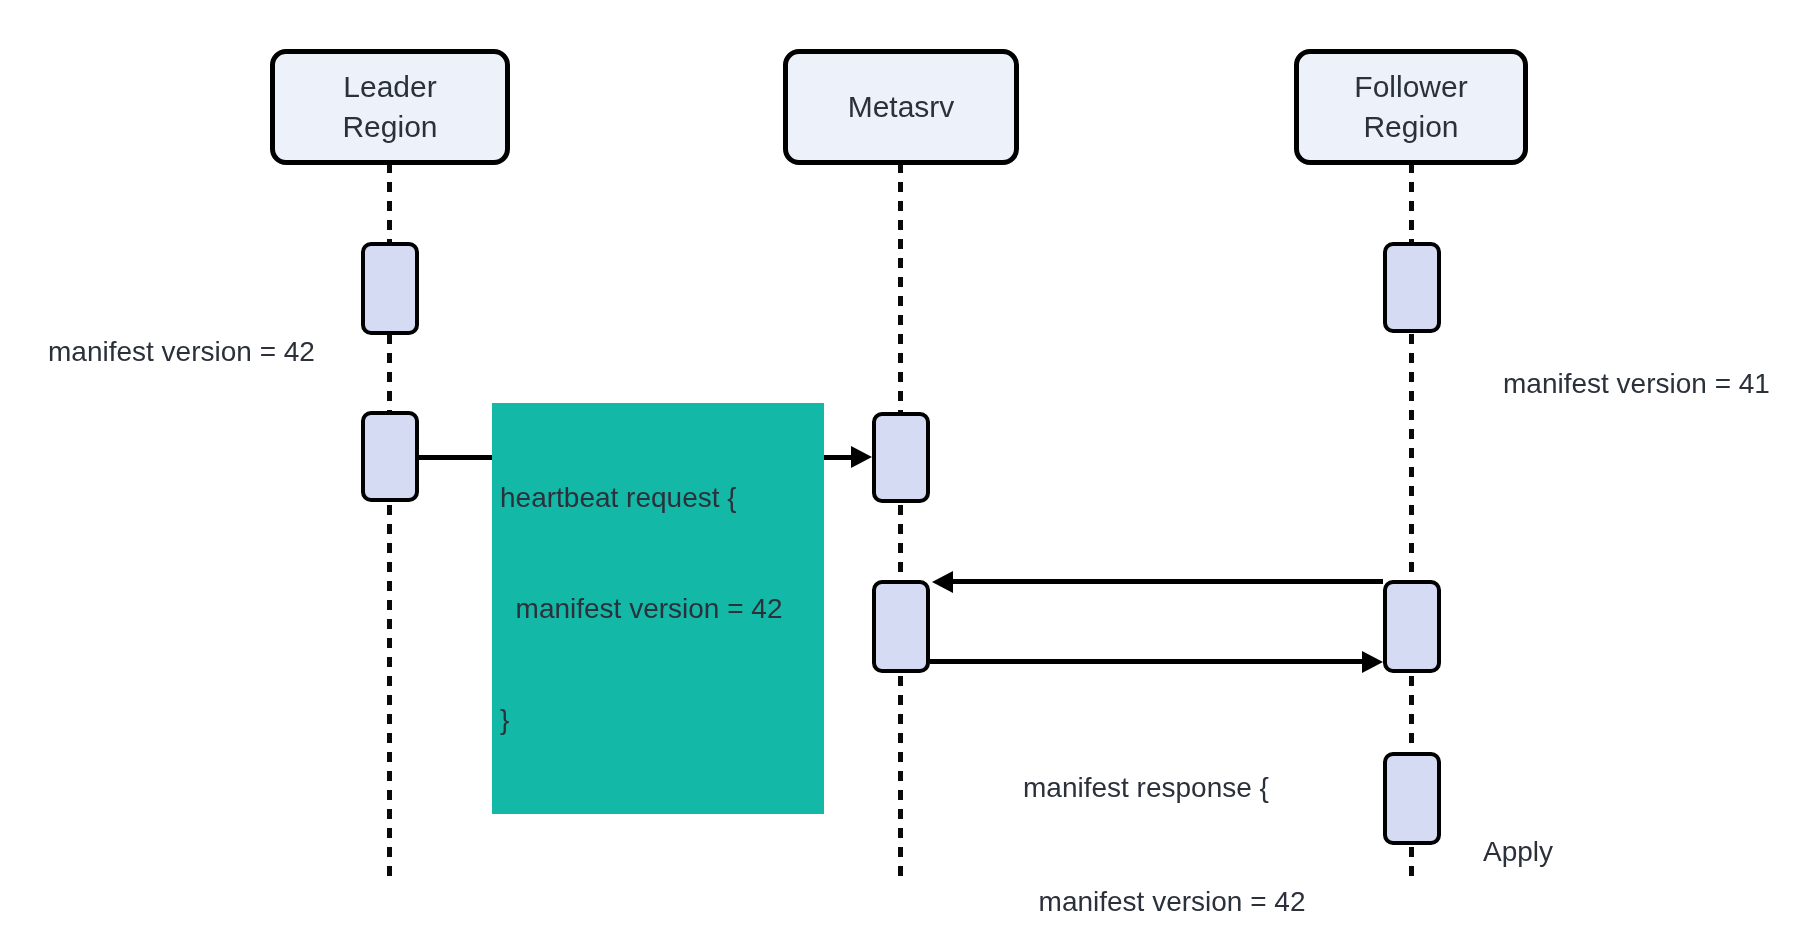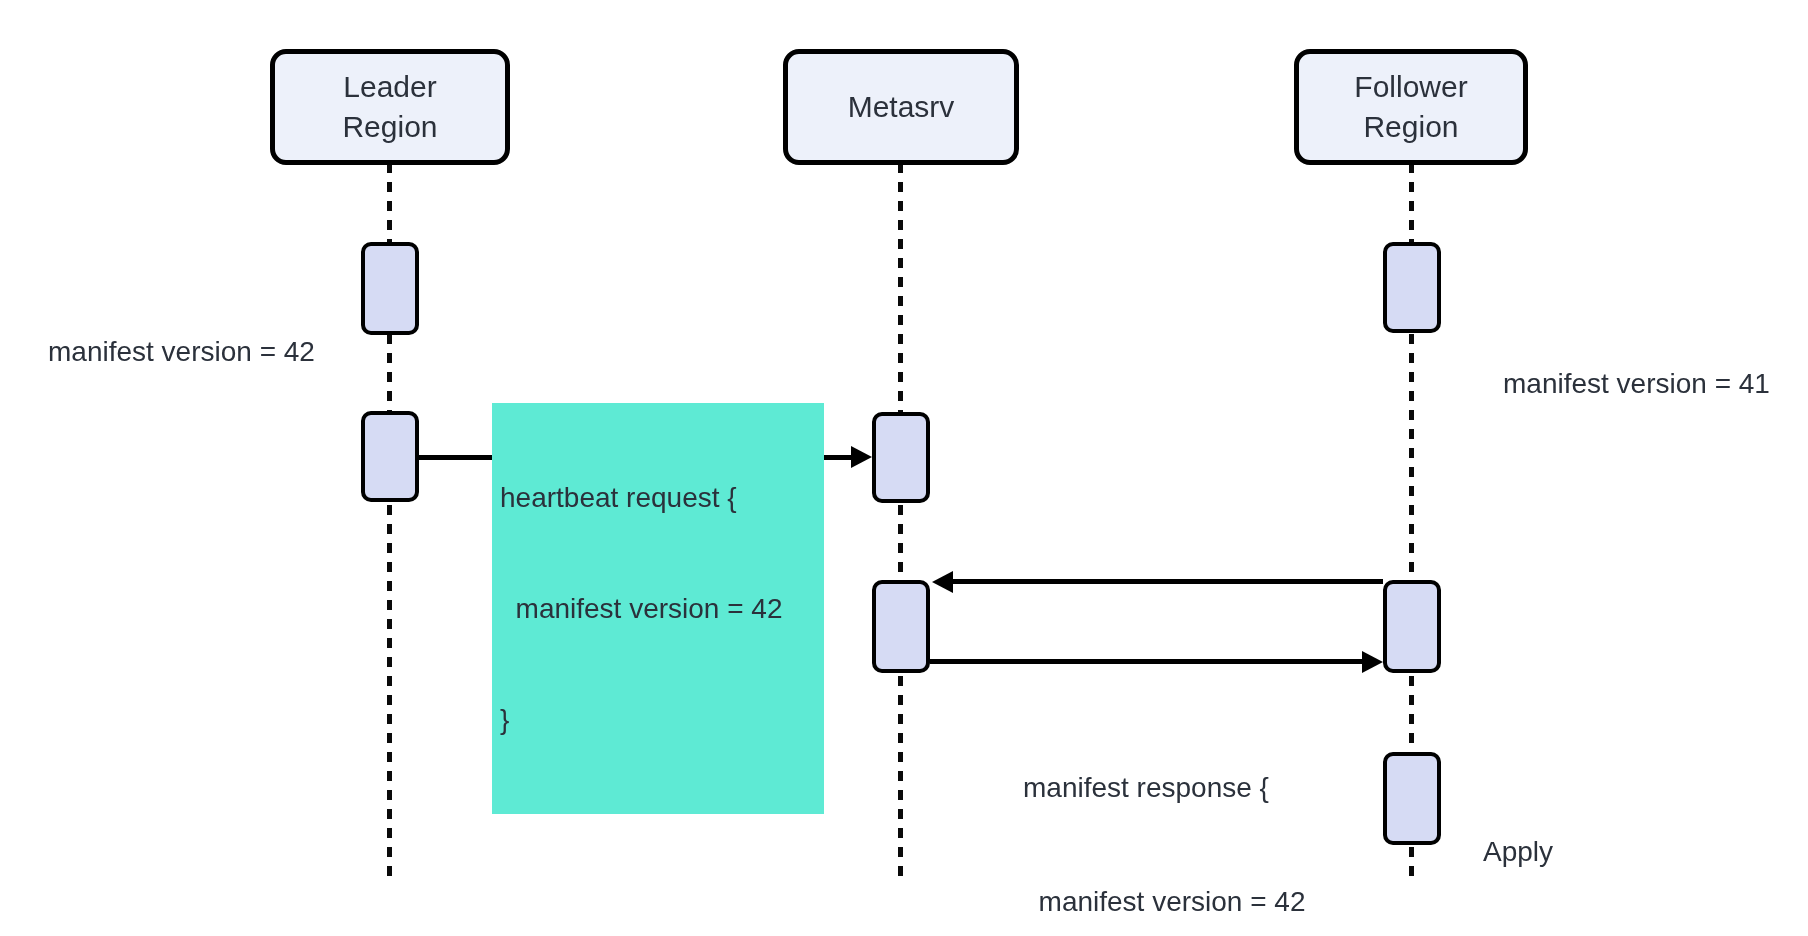--- a/index.html
+++ b/index.html
@@ -75,21 +75,21 @@
   
   .label {
     position: absolute;
     font-size: 28px;
     white-space: pre;
   }
   .label span { display: block; }
   .msg1-label {
     left: 492px; top: 403px;
     line-height: 37px;
-    background: #5eead4;
+    background: #14b8a6;
     padding: 2px 12px 2px 8px;
     min-width: 312px;
   }
   .msg2-label {
     left: 997px; top: 522px;
     width: 310px;
     line-height: 38px;
     text-align: center;
   }
   .msg3-label {

